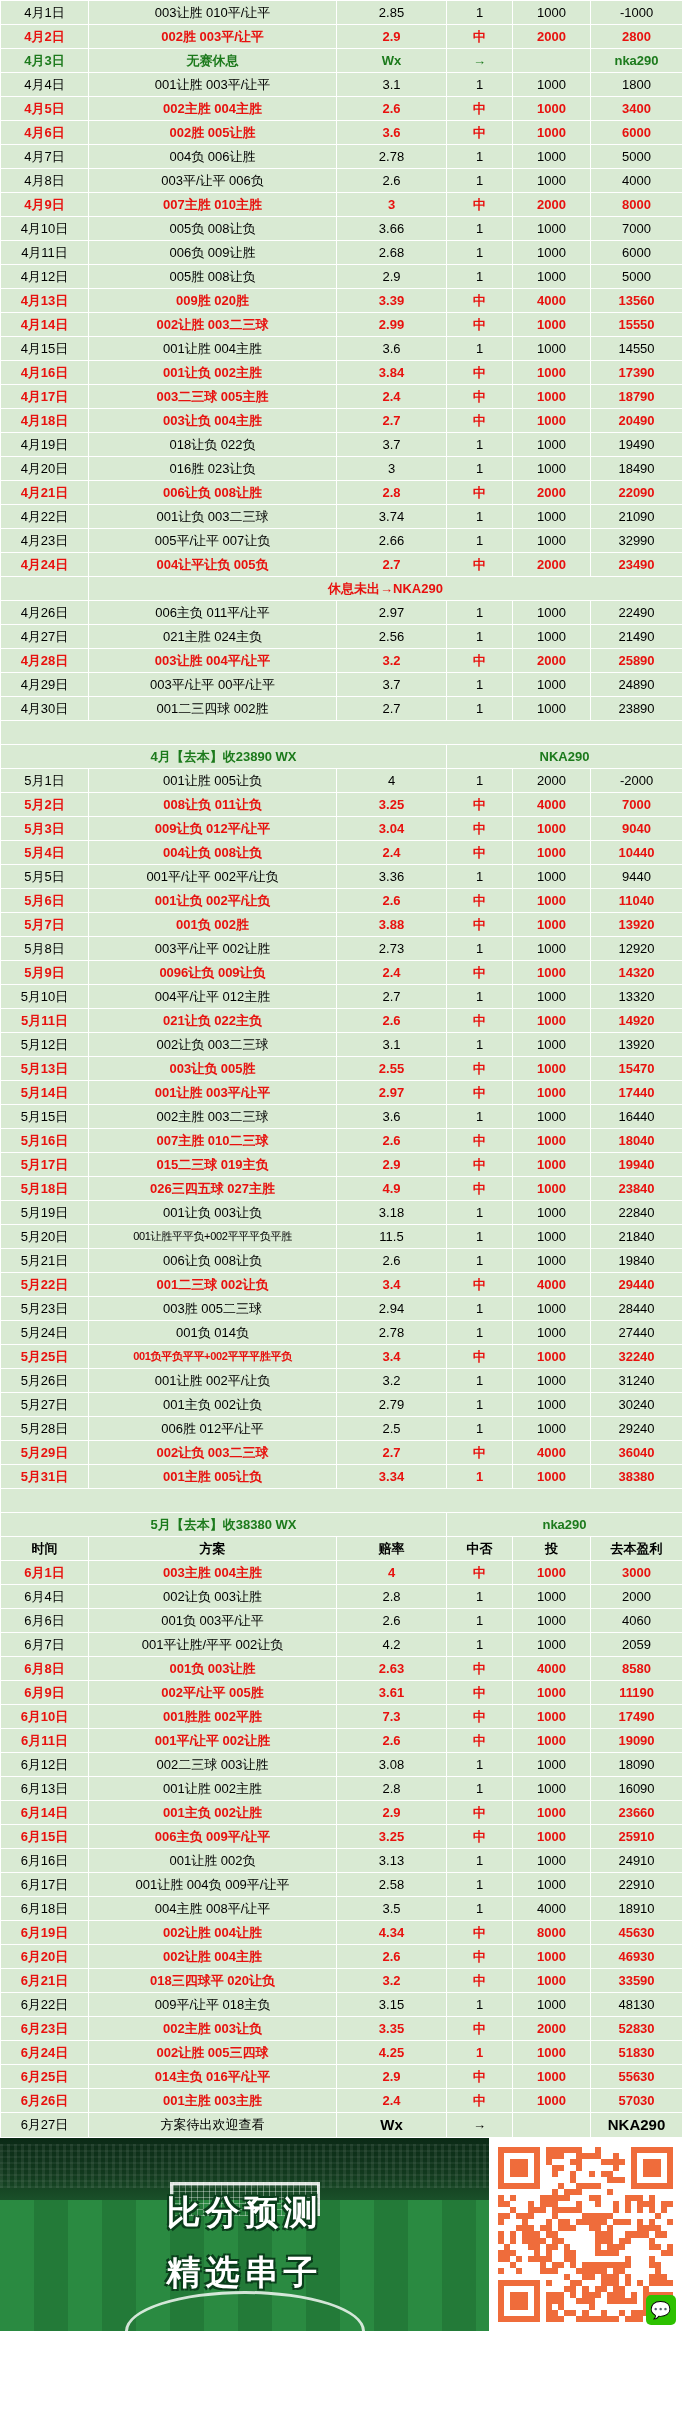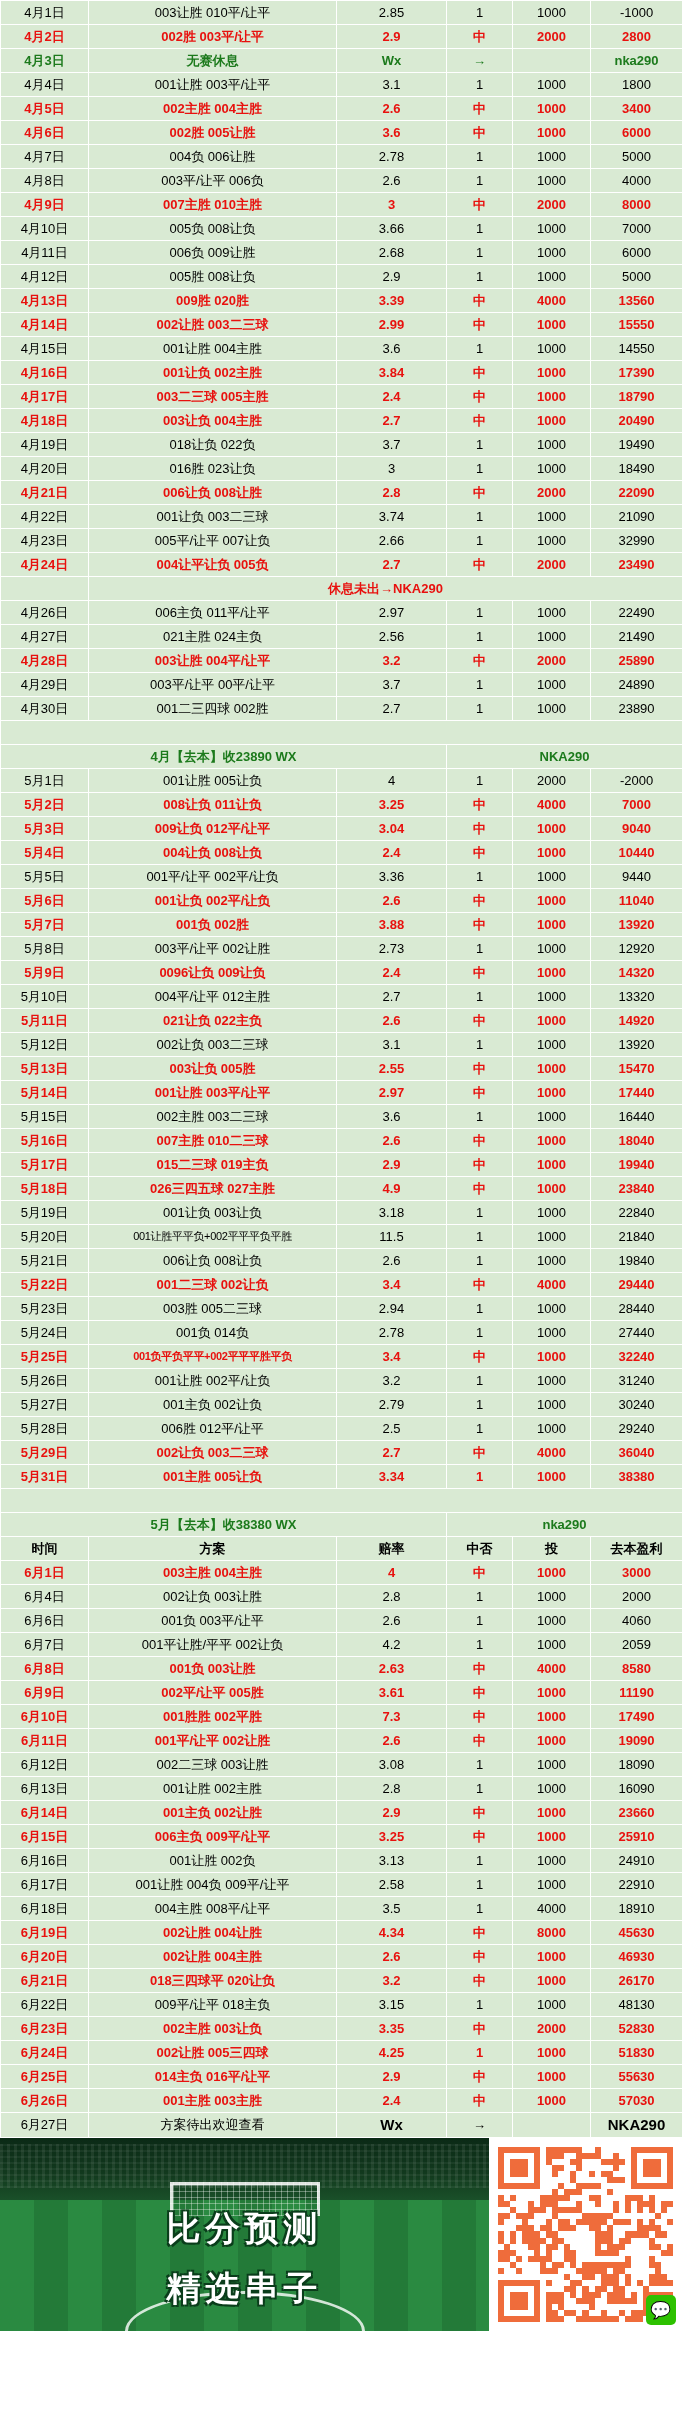--- a/index.html
+++ b/index.html
@@ -118,21 +118,20 @@
   .arc {
     position: absolute; left: 50%; transform: translateX(-50%);
     bottom: -40px; width: 240px; height: 80px;
     border: 3px solid rgba(255,255,255,0.8);
     border-radius: 50%;
   }
   .pitch-text {
     position: absolute; left: 0; right: 0; top: 52px;
     text-align: center;
     z-index: 4;
-    margin-top: 16px;
   }
   .pitch-text .l1, .pitch-text .l2 {
     display: block;
     color: #ffffff;
     font-weight: bold;
     font-size: 34px;
     letter-spacing: 5px;
     text-shadow: 2px 2px 0 #0a3d1b, -2px -2px 0 #0a3d1b, 2px -2px 0 #0a3d1b, -2px 2px 0 #0a3d1b;
     font-family: "Liberation Serif", serif;
   }
@@ -802,21 +801,21 @@
           <td>中</td>
           <td>1000</td>
           <td class="profit">46930</td>
         </tr>
         <tr class="row-red">
           <td>6月21日</td>
           <td class="plan">018三四球平  020让负</td>
           <td class="odds">3.2</td>
           <td>中</td>
           <td>1000</td>
-          <td class="profit">26170</td>
+          <td class="profit">33590</td>
         </tr>
         <tr class="row-normal">
           <td>6月22日</td>
           <td class="plan">009平/让平  018主负</td>
           <td class="odds">3.15</td>
           <td>1</td>
           <td>1000</td>
           <td class="profit">48130</td>
         </tr>
         <tr class="row-red">

